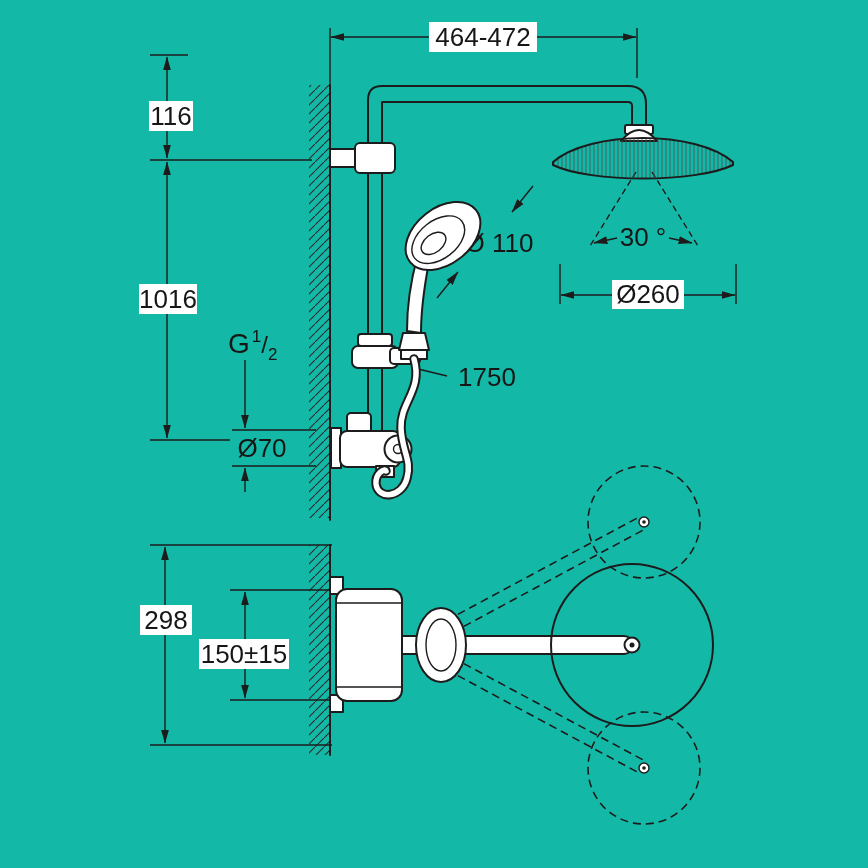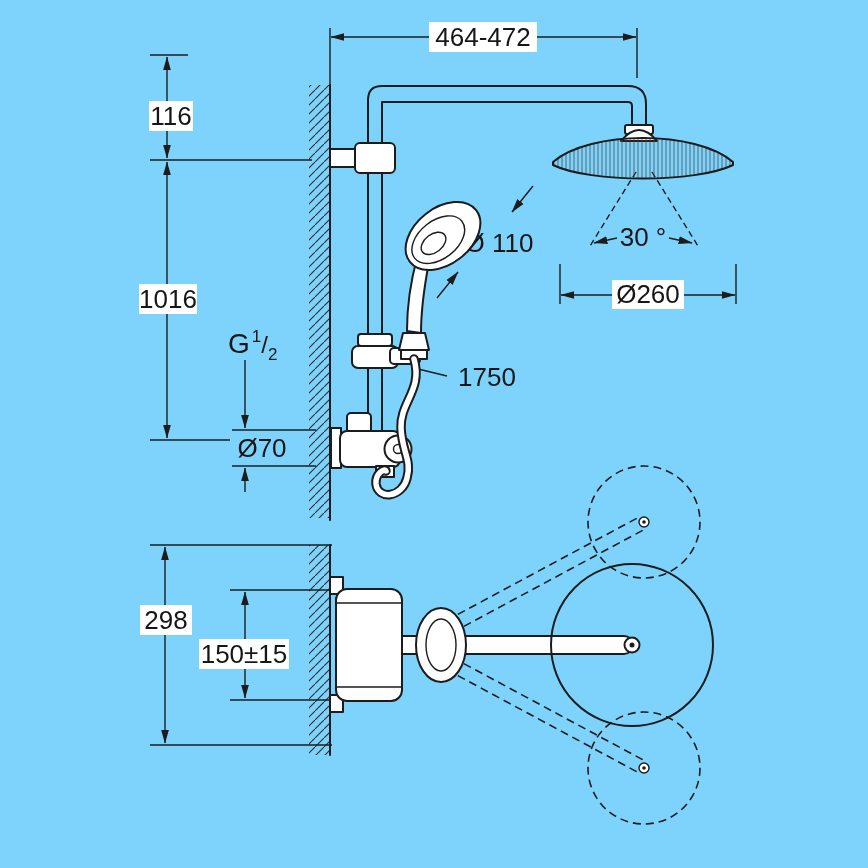--- a/index.html
+++ b/index.html
@@ -1,16 +1,16 @@
 <!DOCTYPE html>
 <html><head>
 <meta charset="utf-8">
 <style>
   html,body { margin:0; padding:0; background:#ffffff; }
-  .stage { position:relative; width:868px; height:868px; background:#7dd3fc; overflow:hidden; }
+  .stage { position:relative; width:868px; height:868px; background:#14b8a6; overflow:hidden; }
   svg { display:block; }
   .o   { stroke:#1c1c1c; stroke-width:2;   fill:none; stroke-linejoin:round; stroke-linecap:round; }
   .ow  { stroke:#1c1c1c; stroke-width:2;   fill:#ffffff; stroke-linejoin:round; }
   .t   { stroke-width:1.4; }
   .d   { stroke:#1c1c1c; stroke-width:1.4; fill:none; }
   .dash{ stroke:#1c1c1c; stroke-width:1.6; fill:none; stroke-dasharray:8 5; }
   .dash-thin{ stroke:#1c1c1c; stroke-width:1.4; fill:none; stroke-dasharray:6 4; }
   .hose-outer { stroke:#1c1c1c; stroke-width:9.5; fill:none; stroke-linecap:round; }
   .hose-inner { stroke:#ffffff; stroke-width:5.5; fill:none; stroke-linecap:round; }
   .dim-text { font-family:"Liberation Sans", sans-serif; font-size:26px; fill:#161616;

